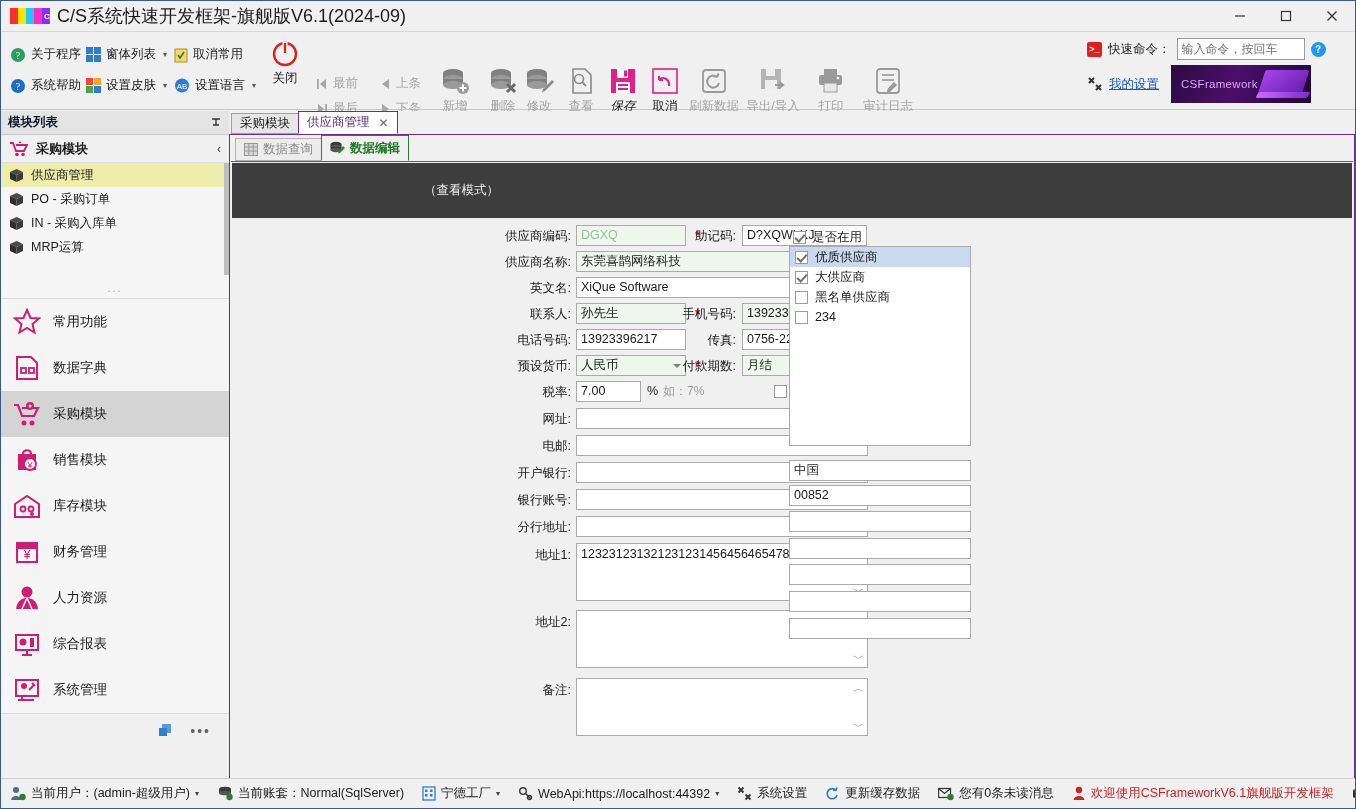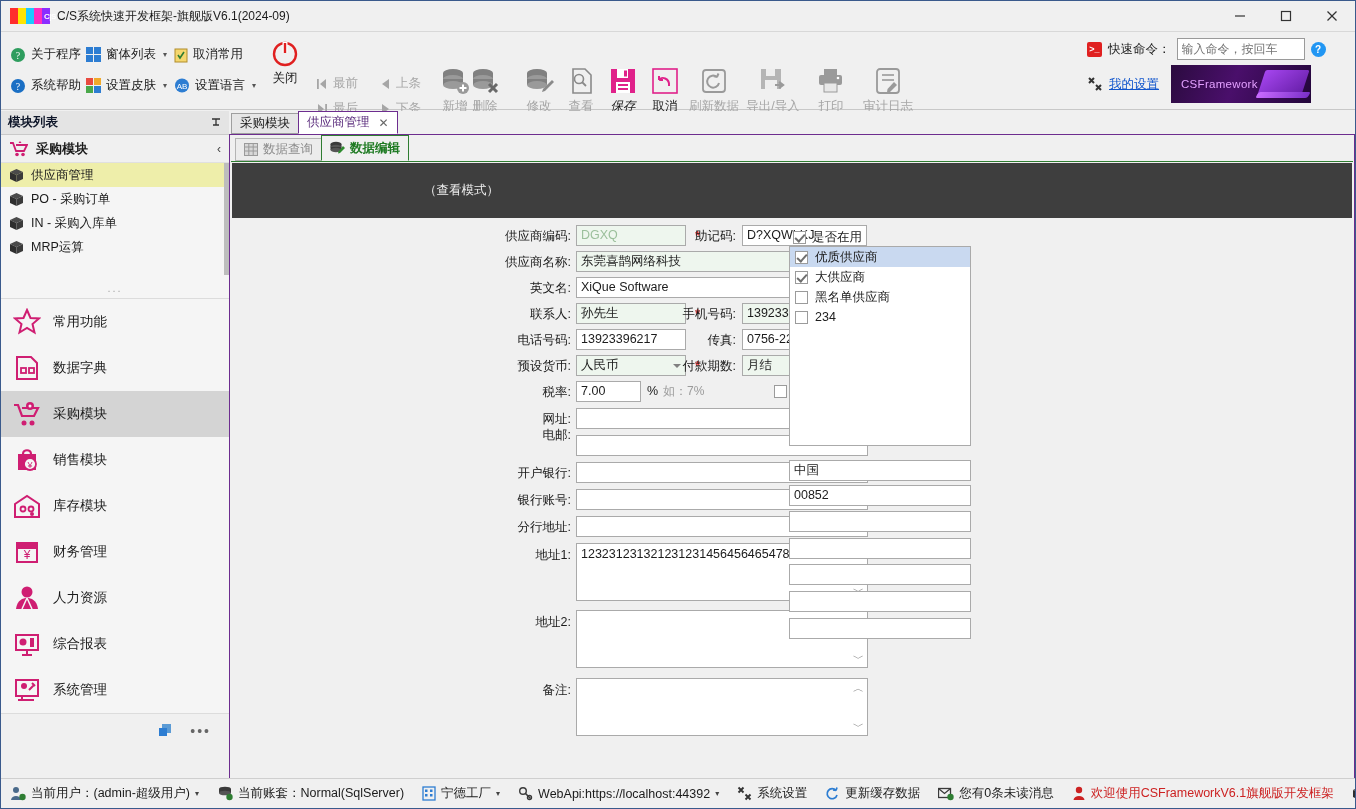--- a/index.html
+++ b/index.html
@@ -29,21 +29,21 @@
     border-bottom: 1px solid #d8d8d8;
   }
   .title-logo {
     width: 18px; height: 16px; margin-left: 9px; margin-right: 7px;
     background: linear-gradient(90deg,#ff2d2d 0 20%,#ffe400 20% 40%,#1ec8ff 40% 60%,#ff2dbe 60% 80%,#8a2dff 80% 100%);
     display: flex; align-items: center; justify-content: center;
     font-size: 9px; font-weight: bold; color: #fff;
     letter-spacing: -0.5px;
     padding-left: 40px;
   }
-  .title-text { font-size: 12px; color: #1b1b1b; }
+  .title-text { font-size: 18px; color: #1b1b1b; }
   .win-btns { margin-left: auto; display: flex; height: 31px; }
   .win-btn {
     width: 46px; height: 31px; display: flex; align-items: center; justify-content: center;
     font-size: 13px; color: #333;
   }
   .win-btn svg { display: block; }
 
   
   .ribbon {
     position: absolute; left: 0; top: 31px; width: 1354px; height: 78px;
@@ -435,21 +435,21 @@
           <ellipse cx="13" cy="12" rx="10" ry="4" fill="#9a9a9a"></ellipse>
           <rect x="3" y="12" width="20" height="6" fill="#808080"></rect>
           <ellipse cx="13" cy="18" rx="10" ry="4" fill="#9a9a9a"></ellipse>
           <circle cx="23" cy="21" r="6" fill="#9a9a9a"></circle>
           <line x1="23" y1="17.5" x2="23" y2="24.5" stroke="#fff" stroke-width="2"></line>
           <line x1="19.5" y1="21" x2="26.5" y2="21" stroke="#fff" stroke-width="2"></line>
         </svg>
       </div>
       <div class="lbl">新增</div>
     </div>
-    <div class="rb-btn disabled" style="left:458px;align-items:center;">
+    <div class="rb-btn disabled" style="left:476px;align-items:center;">
       <div class="ico">
         <svg width="30" height="28" viewBox="0 0 30 28">
           <ellipse cx="13" cy="6" rx="10" ry="4" fill="#808080"></ellipse>
           <rect x="3" y="6" width="20" height="6" fill="#808080"></rect>
           <ellipse cx="13" cy="12" rx="10" ry="4" fill="#9a9a9a"></ellipse>
           <rect x="3" y="12" width="20" height="6" fill="#808080"></rect>
           <ellipse cx="13" cy="18" rx="10" ry="4" fill="#9a9a9a"></ellipse>
           <line x1="19" y1="17" x2="27" y2="25" stroke="#6a6a6a" stroke-width="3"></line>
           <line x1="27" y1="17" x2="19" y2="25" stroke="#6a6a6a" stroke-width="3"></line>
         </svg>
@@ -835,21 +835,21 @@
           <div class="unit" style="left:416px; top:162px;">%</div>
           <div class="hint" style="left:432px; top:162px;">如：7%</div>
           <div class="chk" style="left:543px; top:162px;">
             <span class="box"></span>
             <span class="txt">是否开票</span>
           </div>
 
           <div class="fld-label" style="left:230px; top:190px; width:110px;">网址:</div>
           <div class="fld-in" style="left:345px; top:189px; width:292px;"></div>
 
-          <div class="fld-label" style="left:230px; top:206px; width:110px;">电邮:</div>
+          <div class="fld-label" style="left:230px; top:217px; width:110px;">电邮:</div>
           <div class="fld-in" style="left:345px; top:216px; width:292px;"></div>
 
           <div class="fld-label" style="left:230px; top:244px; width:110px;">开户银行:</div>
           <div class="combo" style="left:345px; top:243px; width:292px;">
             <span></span>
             <span class="arr"></span>
           </div>
 
           <div class="fld-label" style="left:230px; top:271px; width:110px;">银行账号:</div>
           <div class="fld-in" style="left:345px; top:270px; width:292px;"></div>

